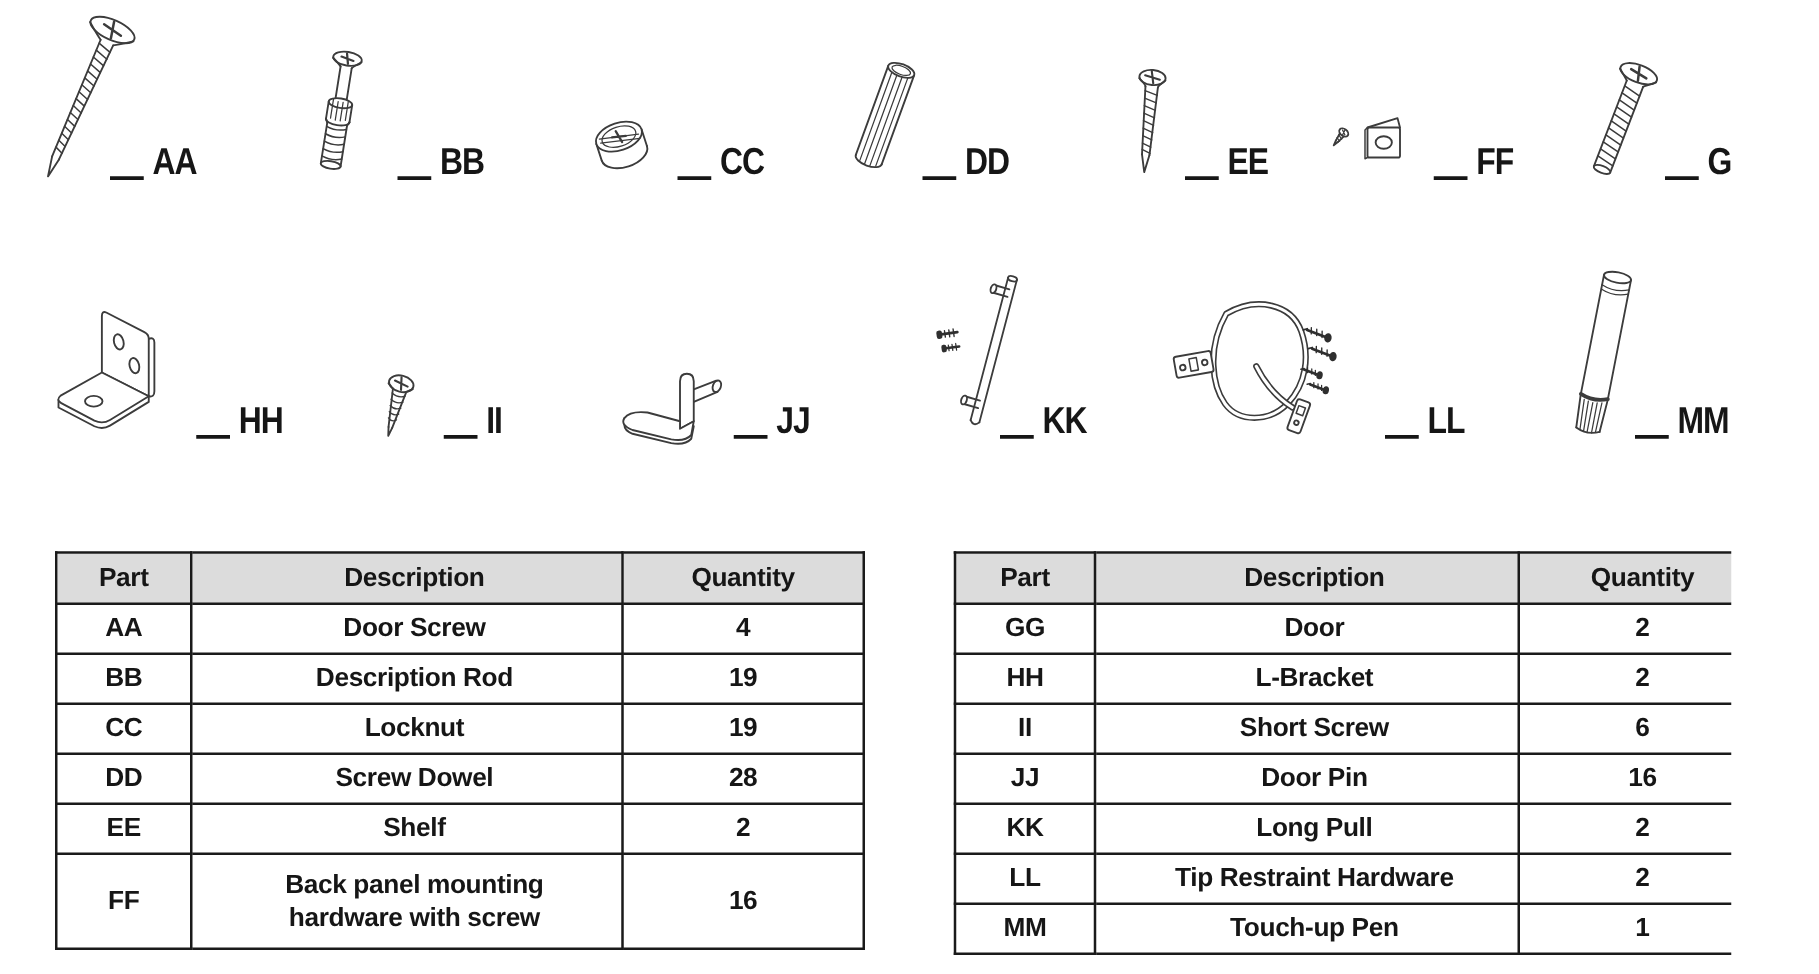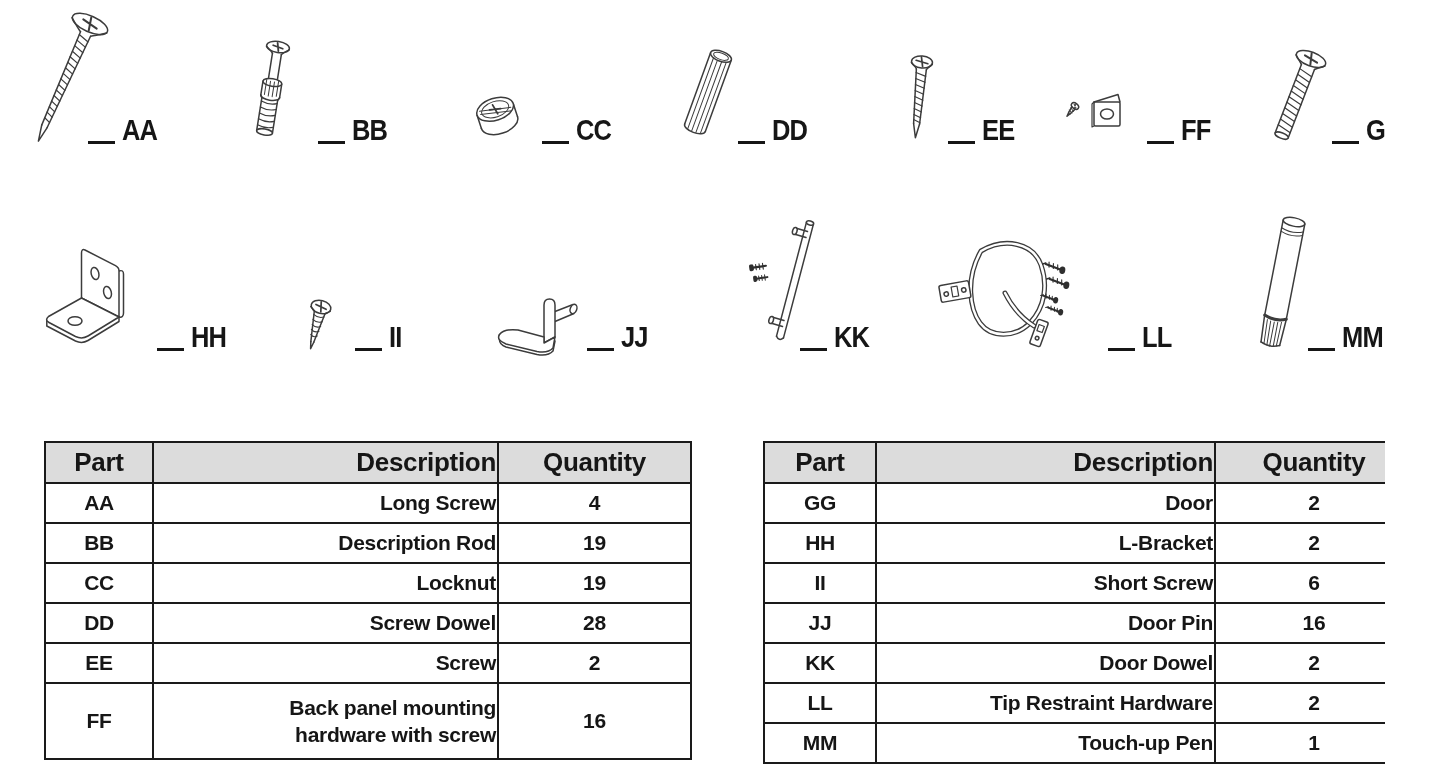--- a/index.html
+++ b/index.html
@@ -16,26 +16,26 @@
   figure.part{position:absolute;margin:0;padding:0;}
   figure.part svg{display:block;stroke:var(--line);fill:none;stroke-width:1.5;
                   stroke-linecap:round;stroke-linejoin:round;}
   .part-label{position:absolute;display:flex;align-items:flex-end;gap:7px;height:34px;}
   .blank{width:27px;height:3.5px;background:var(--ink);margin-bottom:1px;}
   .part-letter{font-size:30px;font-weight:700;line-height:1;letter-spacing:-1px;
                color:var(--ink);transform:scaleX(.85);transform-origin:left bottom;}
   table.hw-table{position:absolute;border-collapse:collapse;table-layout:fixed;
                  color:var(--ink);background:#fff;}
   .hw-table th,.hw-table td{border:2px solid var(--border);font-weight:700;overflow:hidden;}
-  .hw-table th{background:var(--table-header-bg);font-size:26px;height:37px;letter-spacing:-0.3px;}
+  .hw-table th{background:var(--table-header-bg);font-size:21px;height:37px;letter-spacing:-0.3px;}
   .hw-table td{font-size:21px;letter-spacing:-0.3px;}
   .hw-table tr{height:40px;}
   .hw-table tr.tall{height:76px;}
   .c{text-align:center;}
-  .l{text-align:right;padding-left:13px;}
+  .l{text-align:center;padding-left:13px;}
   .desc-narrow{display:inline-block;max-width:230px;line-height:1.3;}
   .dark *{stroke:var(--dark);}
 </style>
 </head>
 <body>
 
 <div class="canvas">
 
   <figure class="part" style="left:30px;top:8px;">
     <svg width="90" height="145" viewBox="0 0 90 145">
@@ -318,41 +318,41 @@
     <thead>
       <tr>
         <th class="c">Part</th>
         <th class="l">Description</th>
         <th class="c">Quantity</th>
       </tr>
     </thead>
     <tbody>
       <tr>
         <td class="c">AA</td>
-        <td class="l">Long Screw</td>
+        <td class="l">Door Screw</td>
         <td class="c">4</td>
       </tr>
       <tr>
         <td class="c">BB</td>
         <td class="l">Description Rod</td>
         <td class="c">19</td>
       </tr>
       <tr>
         <td class="c">CC</td>
         <td class="l">Locknut</td>
         <td class="c">19</td>
       </tr>
       <tr>
         <td class="c">DD</td>
         <td class="l">Screw Dowel</td>
         <td class="c">28</td>
       </tr>
       <tr>
         <td class="c">EE</td>
-        <td class="l">Screw</td>
+        <td class="l">Shelf</td>
         <td class="c">2</td>
       </tr>
       <tr class="tall">
         <td class="c">FF</td>
         <td class="l"><span class="desc-narrow">Back panel mounting hardware with screw</span></td>
         <td class="c">16</td>
       </tr>
     </tbody>
   </table>
 
@@ -385,21 +385,21 @@
         <td class="l">Short Screw</td>
         <td class="c">6</td>
       </tr>
       <tr>
         <td class="c">JJ</td>
         <td class="l">Door Pin</td>
         <td class="c">16</td>
       </tr>
       <tr>
         <td class="c">KK</td>
-        <td class="l">Door Dowel</td>
+        <td class="l">Long Pull</td>
         <td class="c">2</td>
       </tr>
       <tr>
         <td class="c">LL</td>
         <td class="l">Tip Restraint Hardware</td>
         <td class="c">2</td>
       </tr>
       <tr>
         <td class="c">MM</td>
         <td class="l">Touch-up Pen</td>

